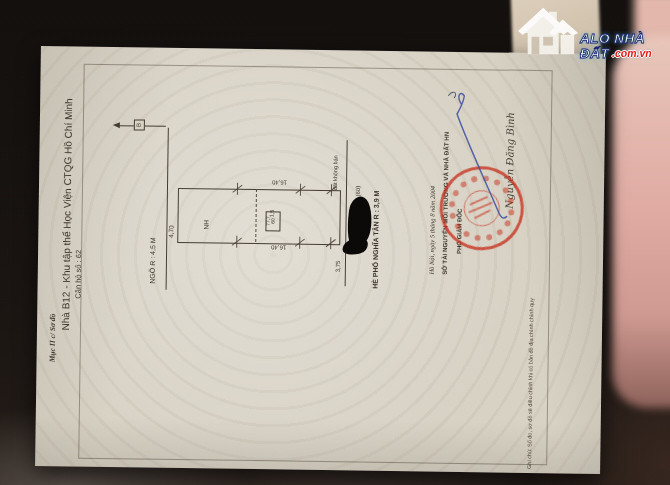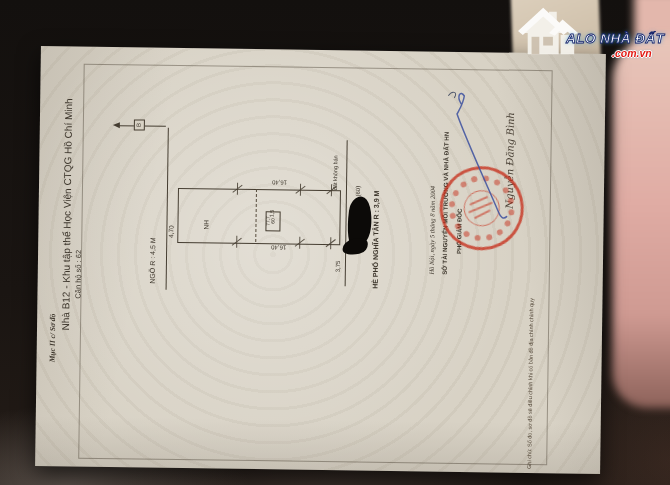--- a/index.html
+++ b/index.html
@@ -70,21 +70,21 @@
     border:1.2px solid rgba(198,48,28,.62);}
   #stamp .bar{position:absolute;background:rgba(198,48,28,.55);height:2px;border-radius:1px;}
   #stamp .b1{left:28px;top:30px;width:20px;transform:rotate(-10deg);}
   #stamp .b2{left:25px;top:37px;width:26px;transform:rotate(-8deg);}
   #stamp .b3{left:29px;top:44px;width:18px;transform:rotate(-12deg);}
 
   #sig-svg{position:absolute;left:0;top:0;}
 
   
   #brand{position:absolute;left:516px;top:0;width:154px;height:74px;z-index:50;}
-  #brand-name{position:absolute;left:50px;top:31px;font-size:13.5px;font-weight:bold;
+  #brand-name{position:absolute;left:64px;top:31px;font-size:13.5px;font-weight:bold;
     font-style:italic;color:#fff;letter-spacing:.5px;-webkit-text-stroke:.8px #16246b;
     text-shadow:0 0 4px rgba(60,160,220,.9),0 0 1px #16246b;}
   #brand-domain{position:absolute;left:96px;top:47px;font-size:10.5px;font-weight:bold;
     font-style:italic;color:#e21b15;
     text-shadow:-1px 0 0 #fff,1px 0 0 #fff,0 -1px 0 #fff,0 1px 0 #fff,0 0 3px rgba(60,160,220,.8);}
 </style>
 </head>
 <body>
 
 <div class="bg-blob" id="pink-corner"></div>

